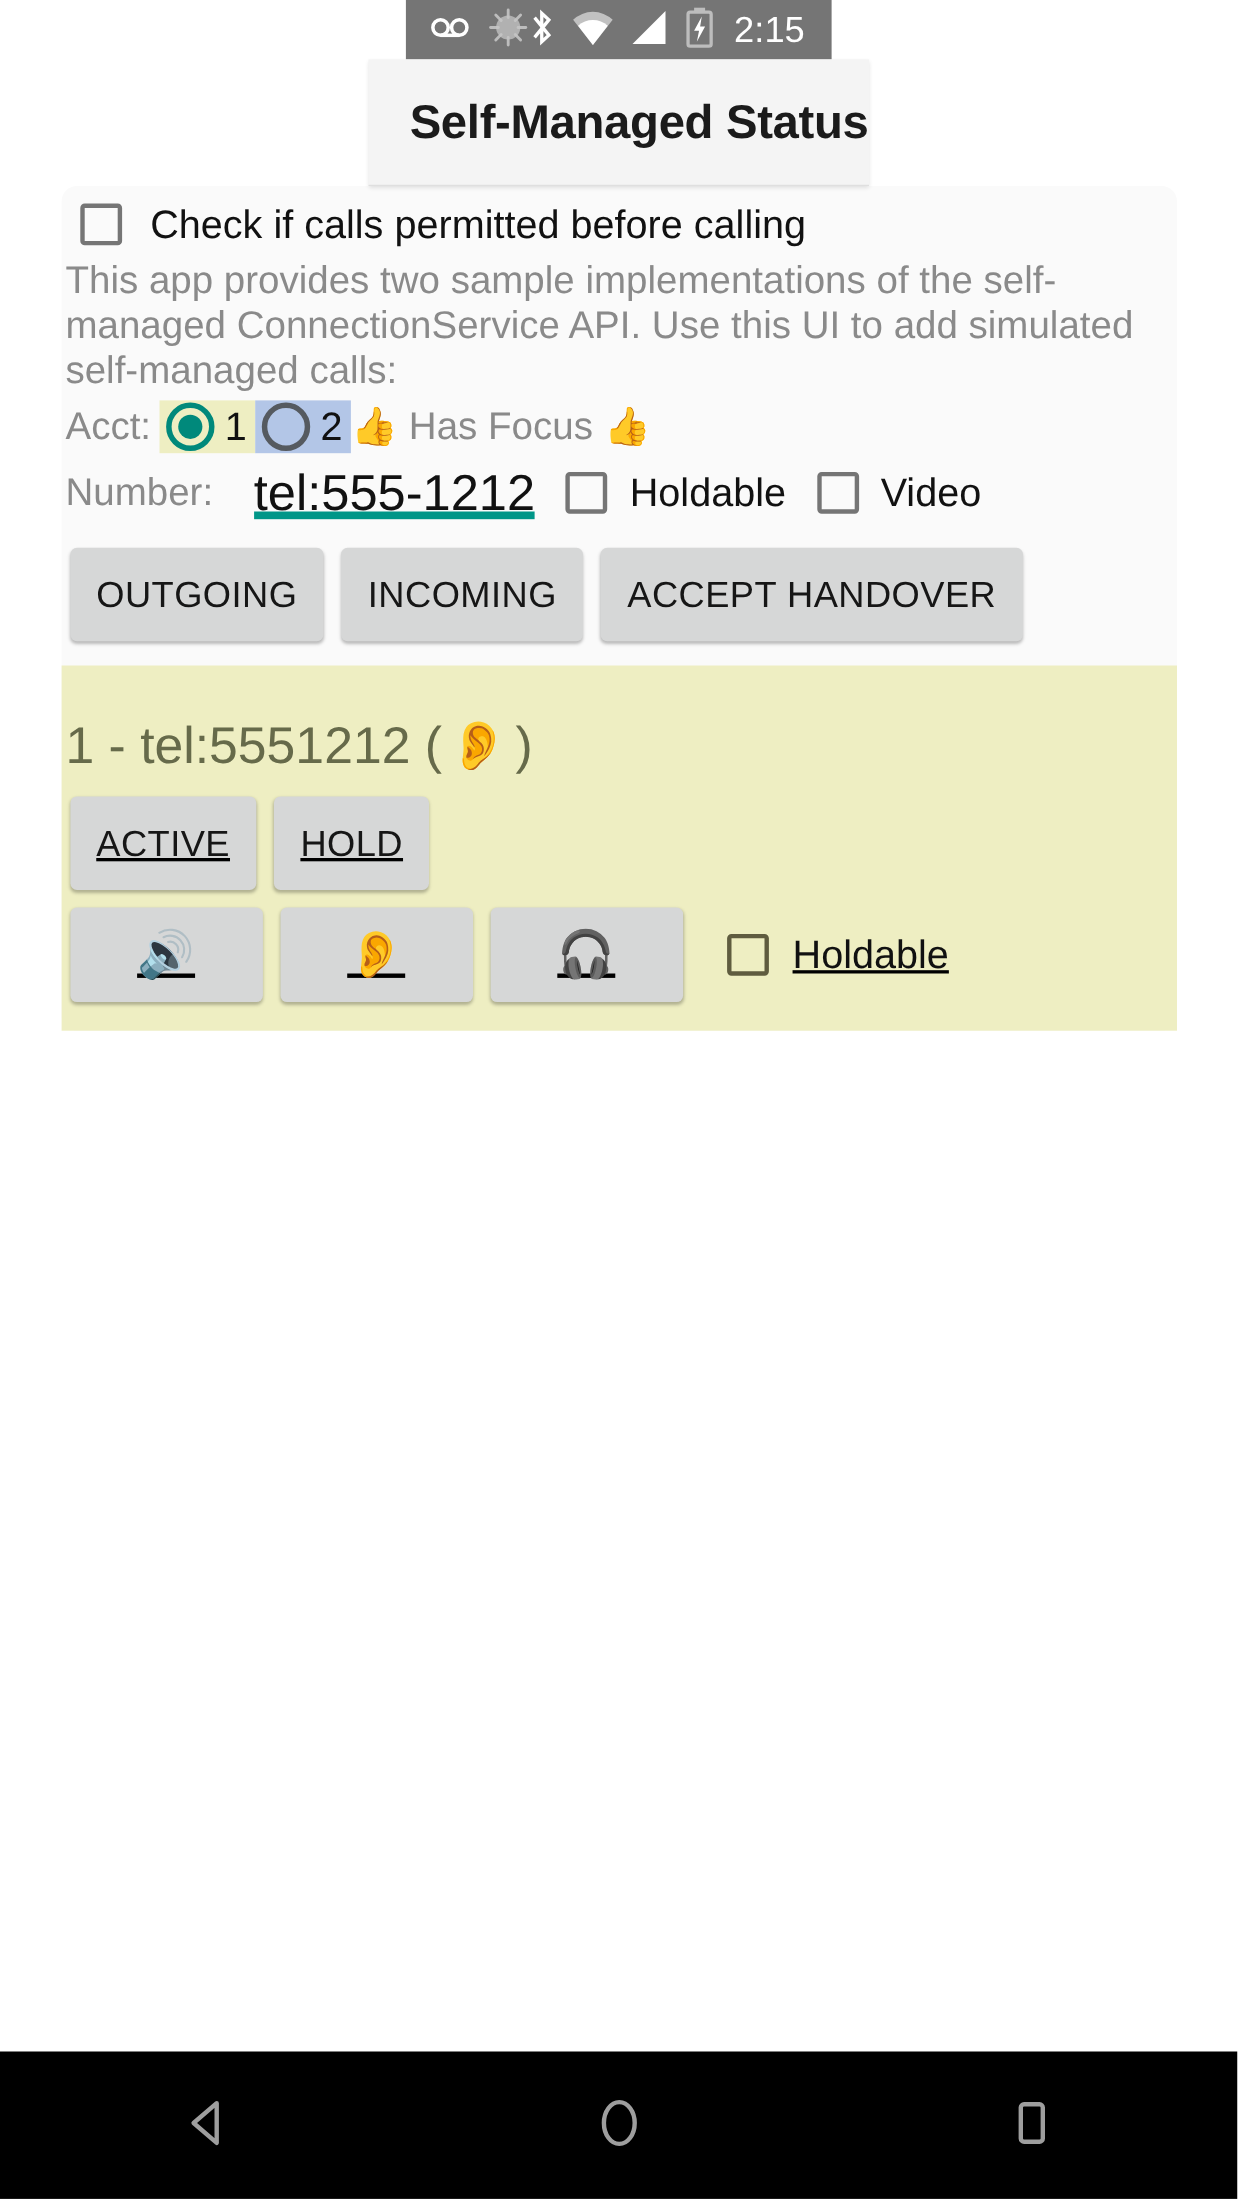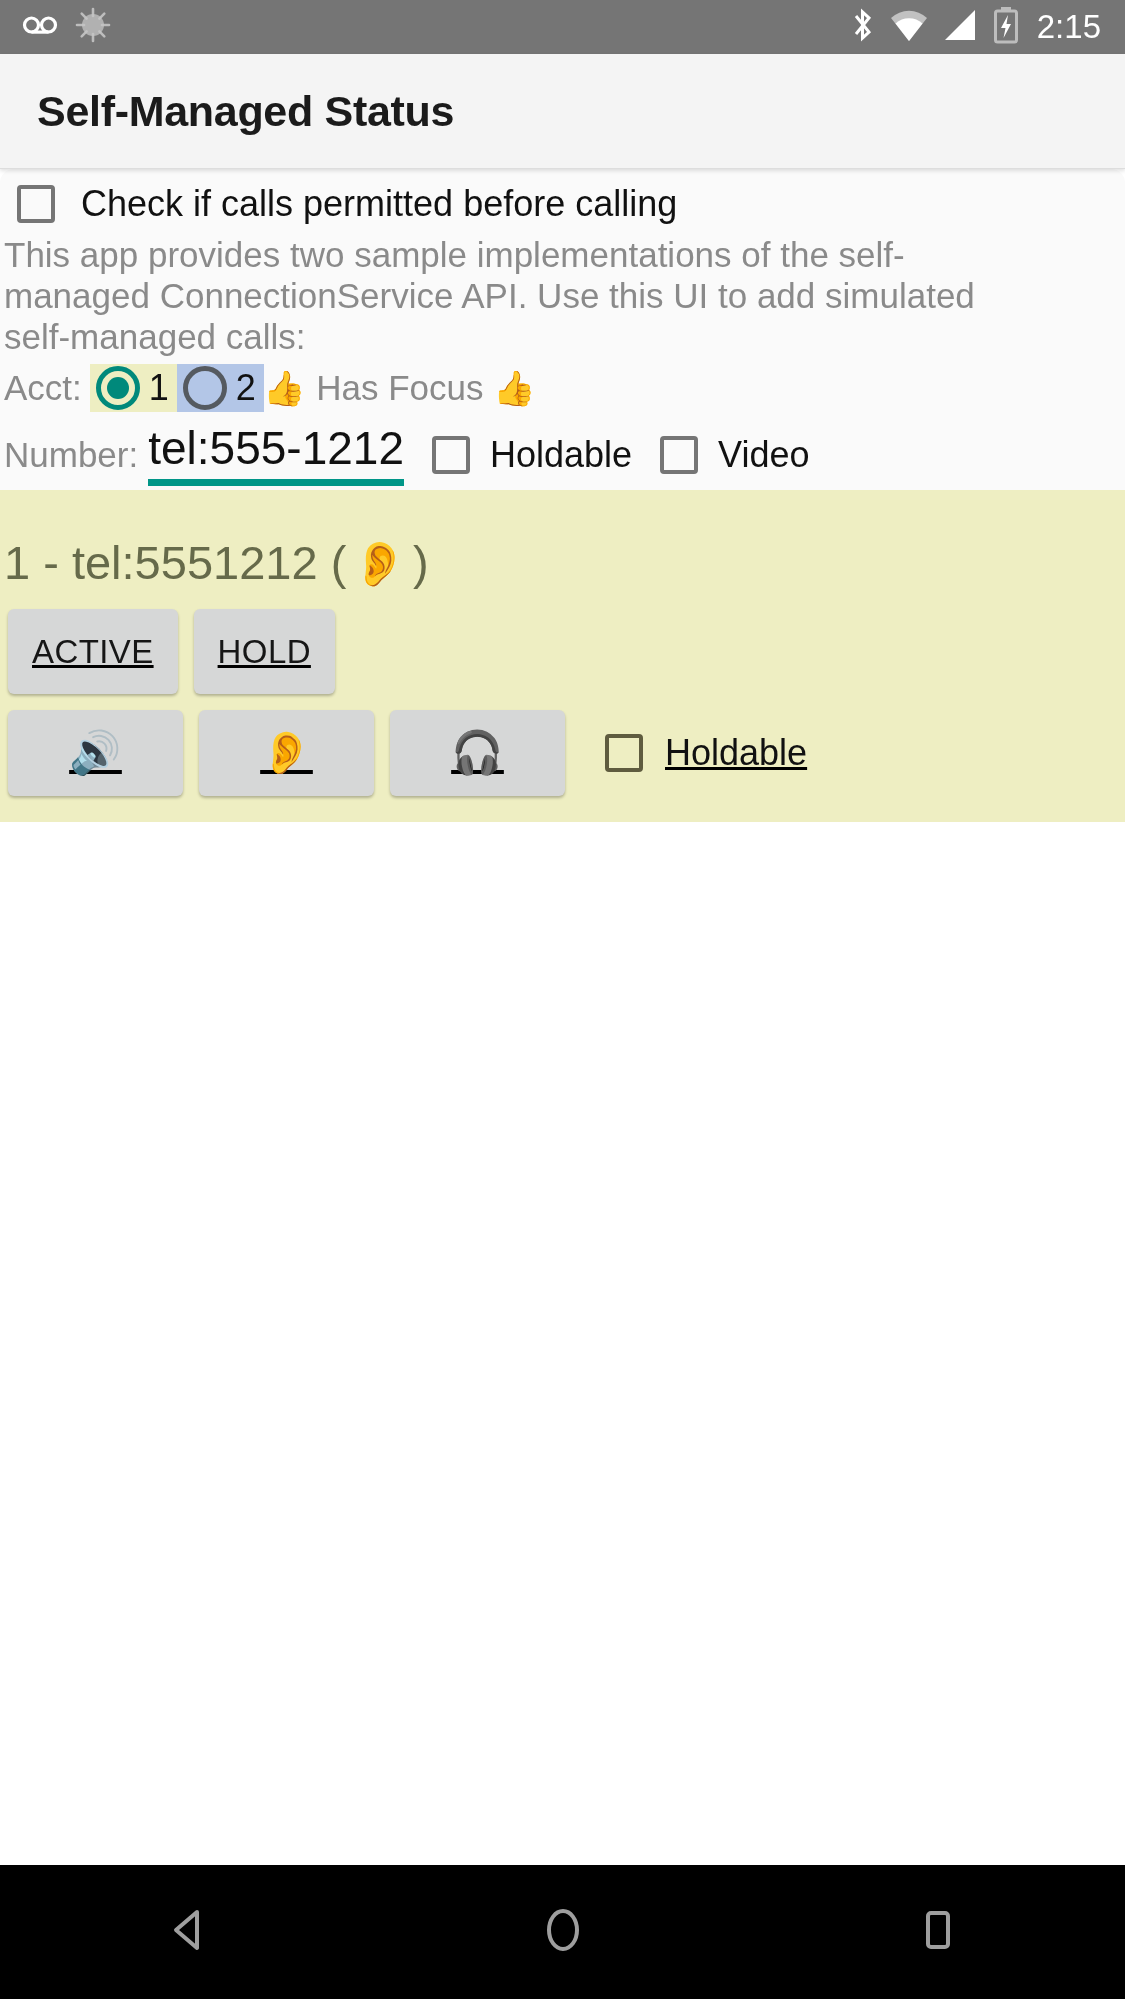--- a/index.html
+++ b/index.html
@@ -165,21 +165,22 @@
     gap: 0;
   }
   .number-label {
     font-size: 35px;
     color: #8a8a8a;
     padding-right: 10px;
   }
   .number-field {
     position: relative;
     min-width: 218px;
-    padding-bottom: 14px;
+    padding-bottom: 0;
+    margin-left: 27px;
   }
   .number-value {
     font-size: 46px;
     color: #111111;
     display: block;
     line-height: 1.05;
   }
   .number-underline {
     position: absolute;
     left: 0; right: 0; bottom: 0;
@@ -294,20 +295,21 @@
     align-items: center;
     justify-content: center;
     cursor: pointer;
   }
 
   .page {
     display: flex;
     flex-direction: column;
     height: 1999px;
     box-sizing: border-box;
+    align-items: center;
   }
 </style>
 </head>
 <body>
 
 <div class="page">
 
   <div class="status-bar">
     <div class="status-left">
       <span class="sb-icon">
@@ -400,20 +402,25 @@
       <span class="chk-inline">
         <span class="cbox"></span>
         <span class="lbl">Holdable</span>
       </span>
       <span class="chk-inline">
         <span class="cbox"></span>
         <span class="lbl">Video</span>
       </span>
     </div>
 
+    <div class="btn-row">
+      <button class="btn">OUTGOING</button>
+      <button class="btn">INCOMING</button>
+      <button class="btn">ACCEPT HANDOVER</button>
+    </div>
 
     <div class="call-card">
       <div class="call-title">
         <span>1 - tel:5551212 (</span>
         <span class="emoji-ear">👂</span>
         <span>)</span>
       </div>
 
       <div class="call-btn-row">
         <button class="btn">ACTIVE</button>

